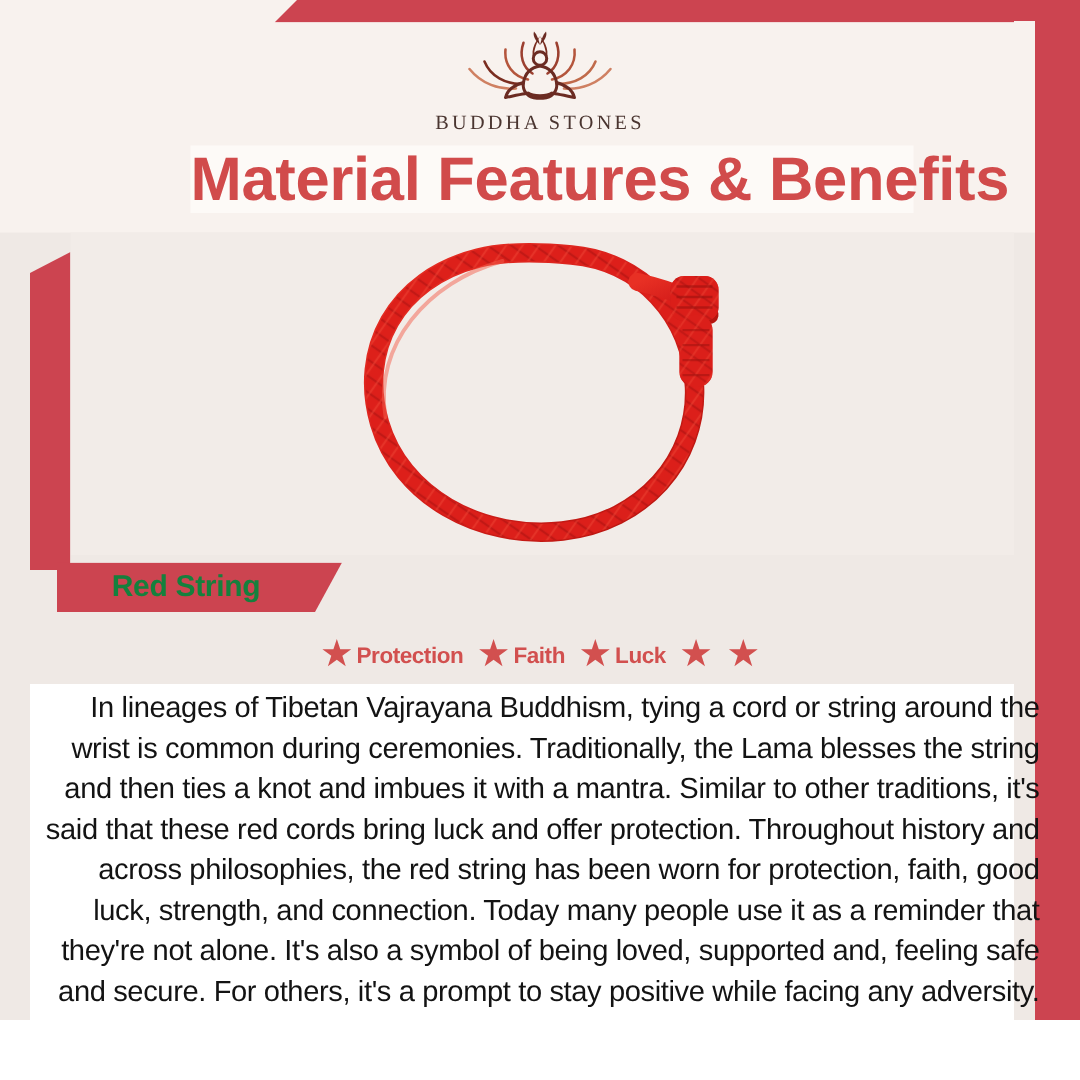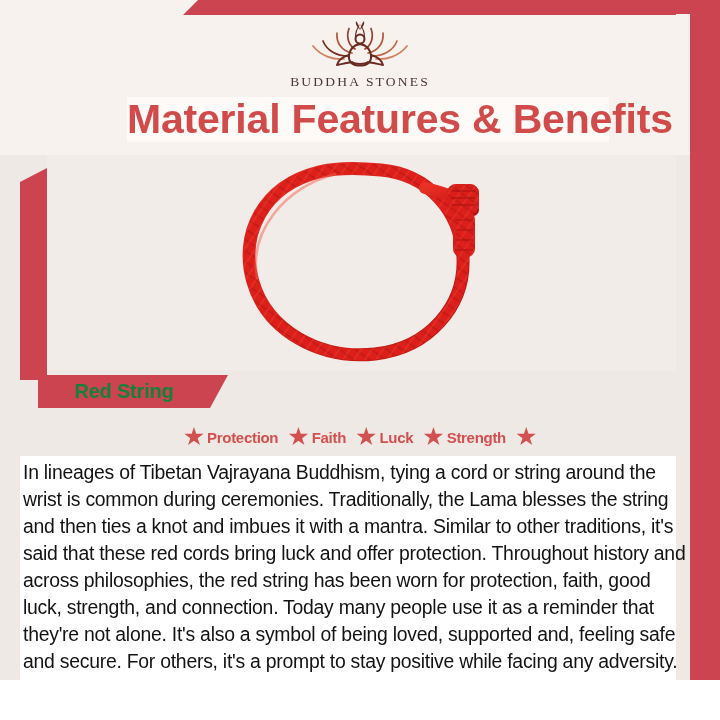--- a/index.html
+++ b/index.html
@@ -188,20 +188,21 @@
   }
   .copy-text {
     position: absolute;
     left: 23px; top: 459px;
     width: 670px;
     color: #131313;
     font-size: 19.4px;
     line-height: 27px;
     letter-spacing: -0.25px;
     font-weight: 400;
+    text-align: right;
   }
 </style>
 </head>
 <body>
 
 <div id="poster">
 
   <div class="bg-upper"></div>
   <div class="bg-lower"></div>
   <div class="bg-photo-panel"></div>
@@ -297,21 +298,20 @@
     <span class="benefit">
       <span class="star">★</span>
       <span class="blabel">Faith</span>
     </span>
     <span class="benefit">
       <span class="star">★</span>
       <span class="blabel">Luck</span>
     </span>
     <span class="benefit">
       <span class="star">★</span>
-      <span class="blabel">Strength</span>
     </span>
     <span class="benefit">
       <span class="star">★</span>
     </span>
   </div>
 
   <div class="copy-panel"></div>
   <div class="copy-text">In lineages of Tibetan Vajrayana Buddhism, tying a cord or string around the wrist is common during ceremonies. Traditionally, the Lama blesses the string and then ties a knot and imbues it with a mantra. Similar to other traditions, it's said that these red cords bring luck and offer protection. Throughout history and across philosophies, the red string has been worn for protection, faith, good luck, strength, and connection. Today many people use it as a reminder that they're not alone. It's also a symbol of being loved, supported and, feeling safe and secure. For others, it's a prompt to stay positive while facing any adversity.</div>
 
 </div>

